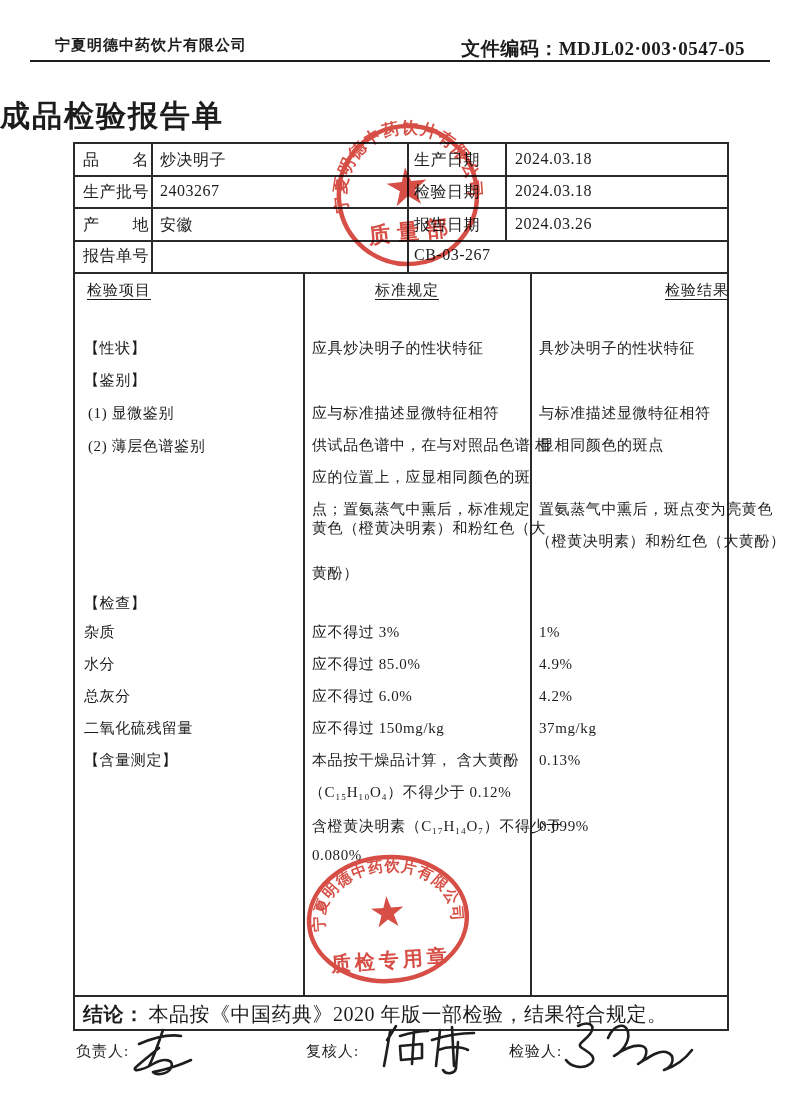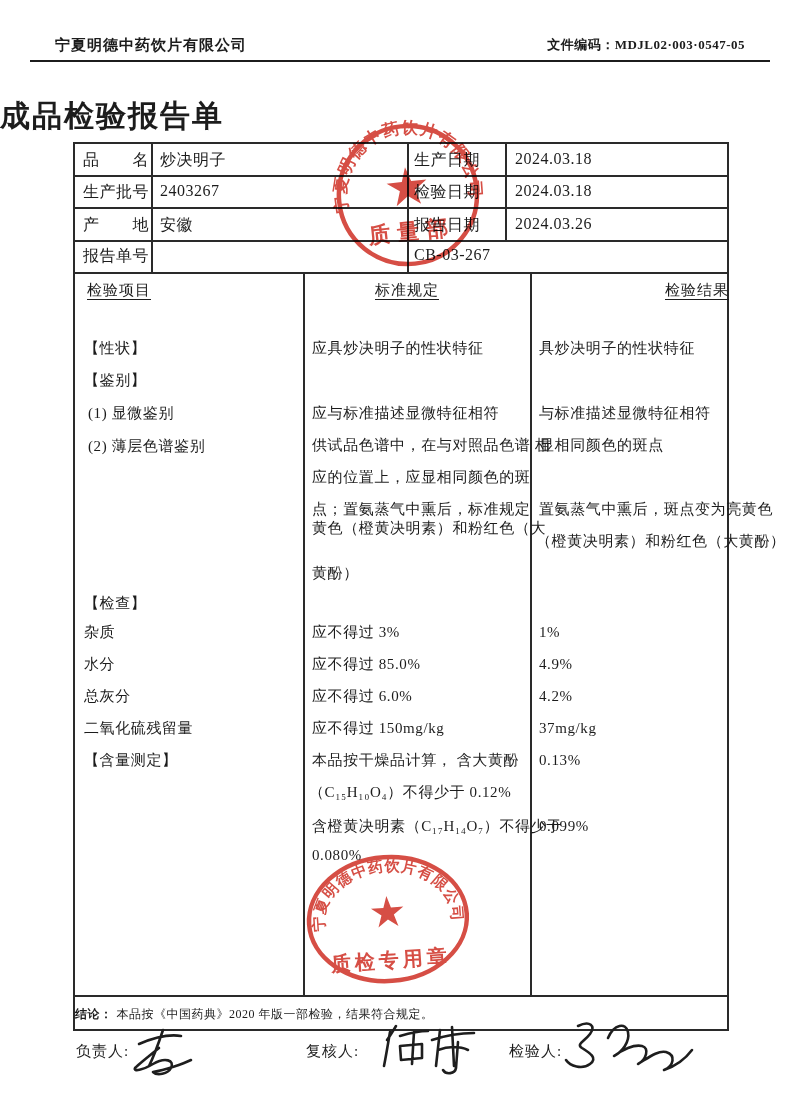--- a/index.html
+++ b/index.html
@@ -1,41 +1,41 @@
 <!DOCTYPE html>
 <html><head>
 <meta charset="utf-8">
 <style>
   * { margin:0; padding:0; box-sizing:border-box; }
   body { background:#ffffff; font-family:"Liberation Serif","DejaVu Serif",serif; color:#1c1c1c; }
   .page { position:relative; width:800px; height:1104px; background:#fff; overflow:hidden; }
 
   
   .hdr-company { position:absolute; left:55px; top:36px; font-size:15px; font-weight:600; letter-spacing:1px; }
-  .hdr-code    { position:absolute; right:55px; top:36px; font-size:13px; font-weight:600; letter-spacing:.5px; }
+  .hdr-code    { position:absolute; right:55px; top:36px; font-size:19px; font-weight:600; letter-spacing:.5px; }
   .hdr-rule    { position:absolute; left:30px; top:60px; width:740px; height:2px; background:#1c1c1c; }
 
   .doc-title { position:absolute; left:0; top:96px; width:800px; text-align:left;
                font-size:30px; font-weight:bold; letter-spacing:2px; }
 
   
   .tbl { position:absolute; left:73px; top:142px; width:656px; height:889px; border:2px solid #2a2a2a; }
   .vln, .hln { position:absolute; background:#2a2a2a; }
   .vln { width:1.5px; }
   .hln { height:1.5px; left:0; width:100%; }
 
   .cell { position:absolute; font-size:16px; letter-spacing:.5px; white-space:nowrap; }
   .just { display:flex; justify-content:space-between; }
 
   .colhead { position:absolute; font-size:15px; letter-spacing:1px; text-decoration:underline; text-underline-offset:4px; }
 
   .ln { position:absolute; font-size:15px; letter-spacing:.6px; white-space:nowrap; line-height:20px; }
 
   .concl { position:absolute; left:0; top:851px; width:100%; height:38px; display:flex; align-items:center;
-           padding-left:0; font-size:12px; letter-spacing:.5px; }
+           padding-left:8px; font-size:20px; letter-spacing:.5px; }
   .concl b { font-weight:bold; margin-right:4px; }
 
   
   .sig-label { position:absolute; font-size:15px; letter-spacing:1px; }
   .sig-svg { position:absolute; }
   .sig-svg path { fill:none; stroke:#1e1e1e; stroke-width:2.6; stroke-linecap:round; stroke-linejoin:round; }
 
   
   .stamp { position:absolute; mix-blend-mode:multiply; opacity:.86; }
 </style>

